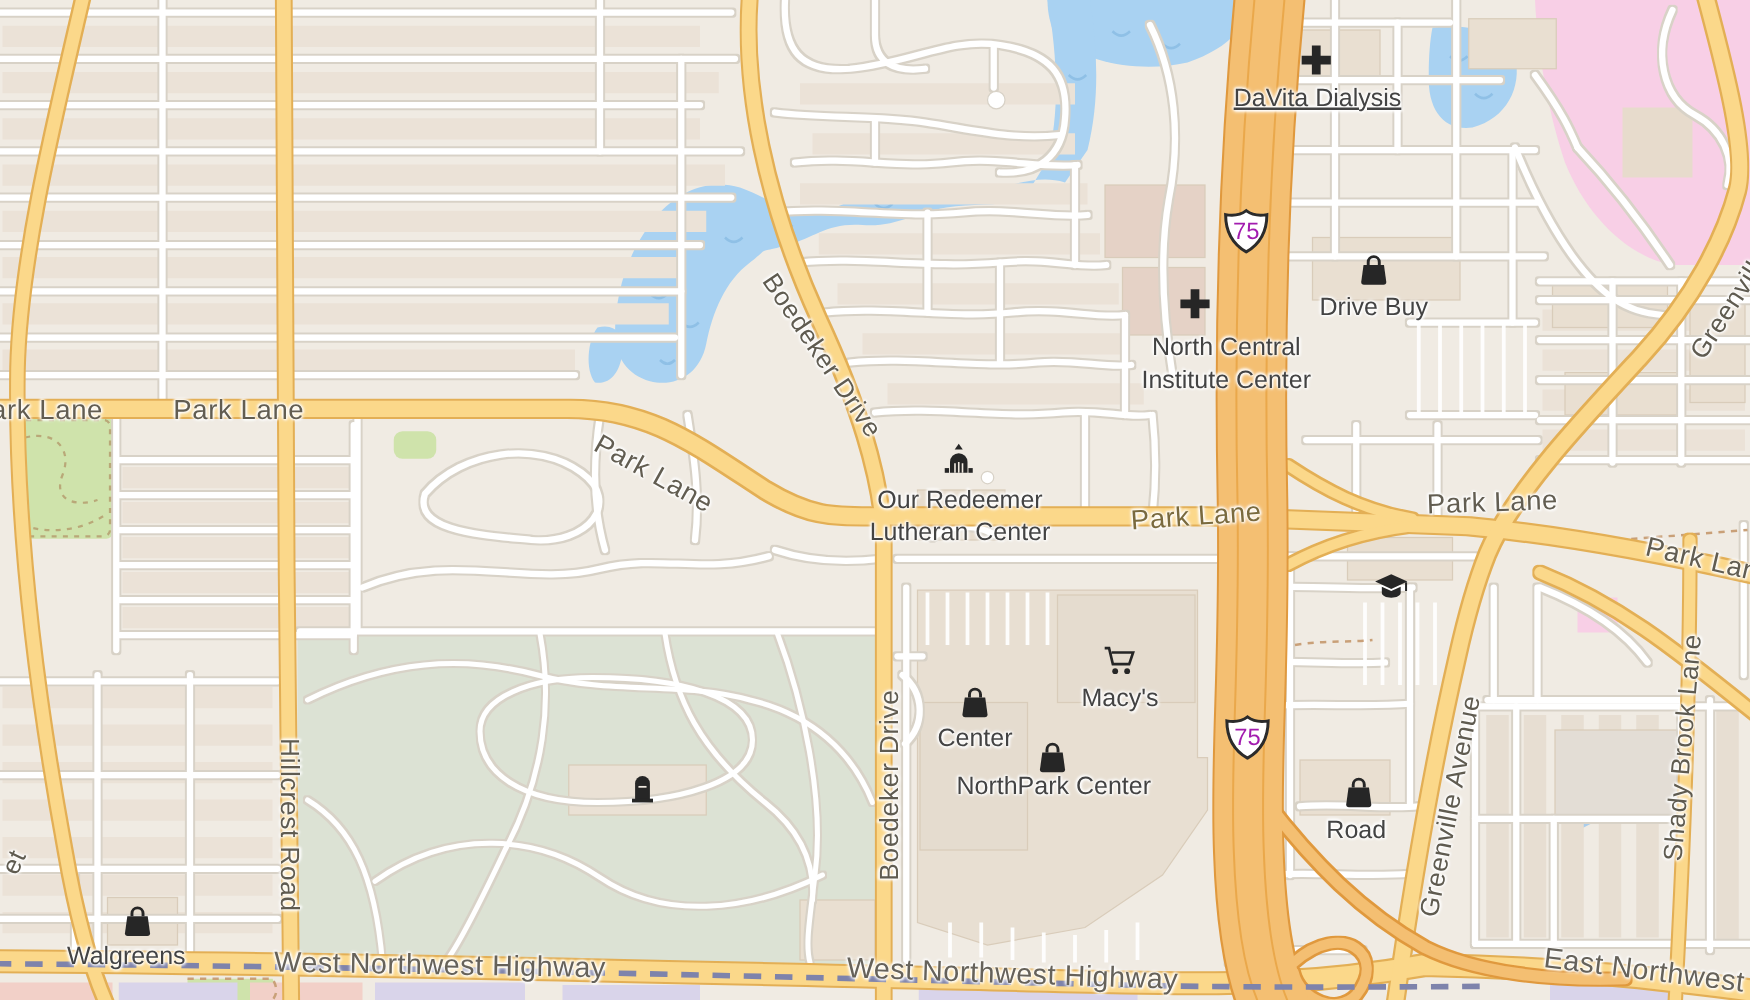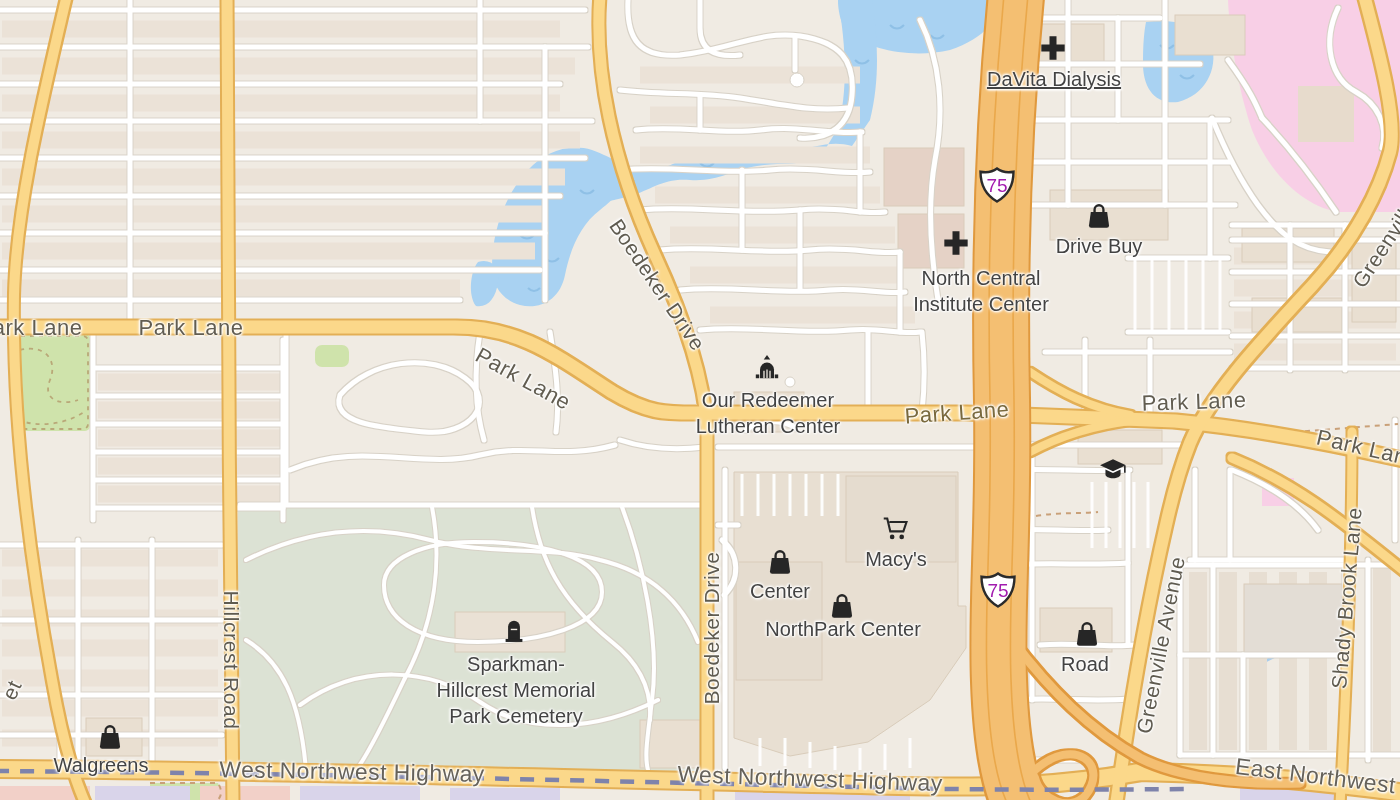--- a/index.html
+++ b/index.html
@@ -476,25 +476,20 @@
       <div class="poi" style="left: 1085px; top: 664px;">
         <div>Road</div>
       </div>
       <div class="poi-icon" style="left: 514px; top: 630px;">
         <svg viewBox="0 0 26 26">
           <path fill="#262626" d="M7.5 22.5V10a5.5 5.5 0 0 1 11 0v12.5z"></path>
           <rect x="5.2" y="21.3" width="15.6" height="2.8" fill="#262626"></rect>
           <path stroke="#efe9e0" stroke-width="1.3" fill="none" d="M10 12.5h6"></path>
         </svg>
       </div>
-      <div class="poi" style="left: 516px; top: 690px;">
-        <div>Sparkman-</div>
-        <div>Hillcrest Memorial</div>
-        <div>Park Cemetery</div>
-      </div>
       <div class="poi-icon" style="left: 110px; top: 737px;">
         <svg viewBox="0 0 24 24">
           <path fill="#262626" d="M5 8.5h14l1.6 11.7a1.9 1.9 0 0 1-1.9 1.9H5.3a1.9 1.9 0 0 1-1.9-1.9z"></path>
           <path fill="none" stroke="#262626" stroke-width="2" d="M8.2 8.5V6.6a3.8 3.8 0 0 1 7.6 0v1.9"></path>
         </svg>
       </div>
       <div class="poi" style="left: 101px; top: 765px;">
         <div>Walgreens</div>
       </div>
     </div>

